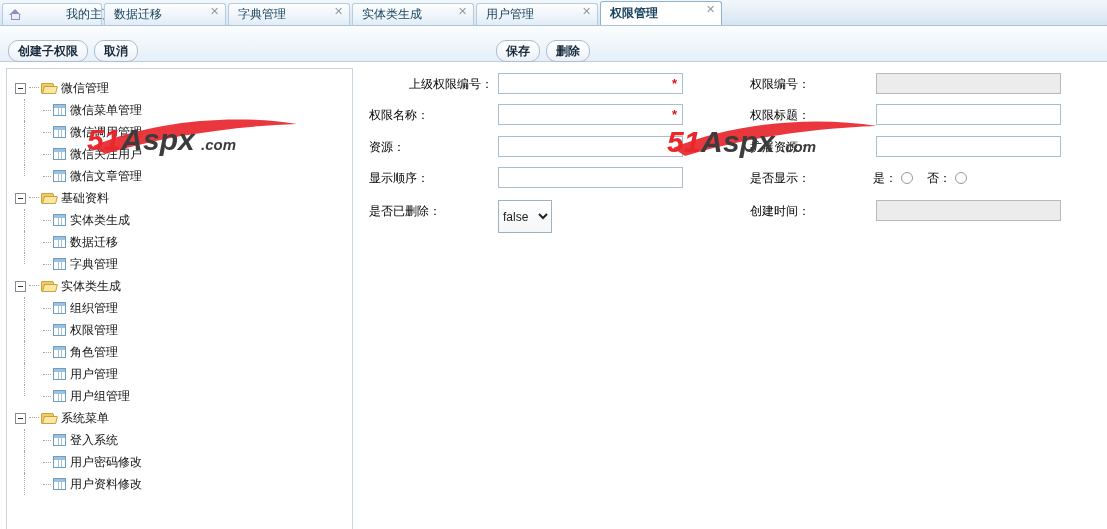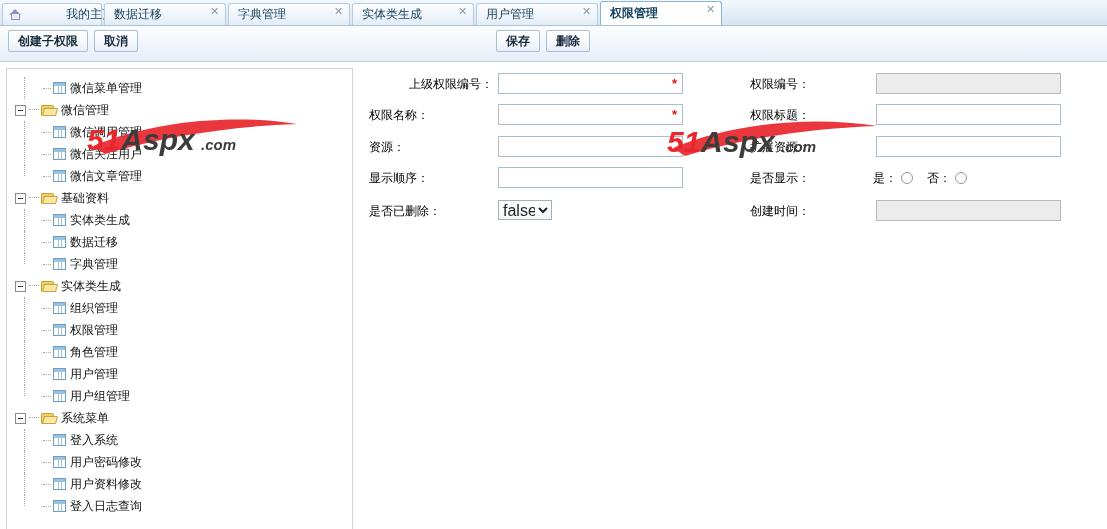--- a/index.html
+++ b/index.html
@@ -103,30 +103,30 @@
     position: absolute;
     left: 0; top: 26px;
     width: 1107px;
     height: 36px;
     box-sizing: border-box;
     background: linear-gradient(to bottom, #fbfdfe 0%, #f0f6fb 50%, #e6eff7 100%);
     border-bottom: 1px solid #b9cfe2;
   }
   .btn {
     position: absolute;
-    top: 4px;
+    top: 14px;
     height: 22px;
     box-sizing: border-box;
     display: inline-flex;
     align-items: center;
     justify-content: center;
     padding: 0 9px;
     background: linear-gradient(to bottom, #ffffff 0%, #f6f9fc 50%, #e9f0f7 100%);
     border: 1px solid #a9bed0;
-    border-radius: 2px;
+    border-radius: 10px;
     font-size: 12px;
     font-weight: bold;
     color: #15293b;
     cursor: pointer;
     white-space: nowrap;
   }
   #btn-create { left: 8px; }
   #btn-cancel { left: 94px; }
   #btn-save   { left: 496px; }
   #btn-delete { left: 546px; }
@@ -287,25 +287,25 @@
   .req {
     position: absolute;
     color: #e01313;
     font-size: 13px;
     font-weight: bold;
     line-height: 12px;
   }
   .fselect {
     position: absolute;
     box-sizing: border-box;
-    height: 20px;
+    height: 33px;
     border: 1px solid #9fb2c2;
     background: linear-gradient(to bottom,#ffffff,#f4f6f8);
     font-family: "Liberation Sans", "DejaVu Sans", sans-serif;
-    font-size: 16px;
+    font-size: 12px;
     color: #222;
   }
   .radiogrp {
     position: absolute;
     display: flex;
     align-items: center;
     height: 22px;
     font-size: 12px;
     white-space: nowrap;
   }
@@ -374,32 +374,32 @@
 <div class="toolbar">
   <div class="btn" id="btn-create">创建子权限</div>
   <div class="btn" id="btn-cancel">取消</div>
   <div class="btn" id="btn-save">保存</div>
   <div class="btn" id="btn-delete">删除</div>
 </div>
 
 <div class="tree-panel">
   <div class="tree">
 
-    <div class="tnode leaf">
-      <span class="grid-icon"></span>
-      <span class="tlabel">微信菜单管理</span>
-    </div>
     <div class="tnode group">
       <span class="toggle"></span>
       <span class="dots"></span>
       <span class="folder-icon"></span>
       <span class="tlabel">微信管理</span>
     </div>
     <div class="tnode leaf">
       <span class="grid-icon"></span>
+      <span class="tlabel">微信菜单管理</span>
+    </div>
+    <div class="tnode leaf">
+      <span class="grid-icon"></span>
       <span class="tlabel">微信调用管理</span>
     </div>
     <div class="tnode leaf">
       <span class="grid-icon"></span>
       <span class="tlabel">微信关注用户</span>
     </div>
     <div class="tnode leaf last">
       <span class="grid-icon"></span>
       <span class="tlabel">微信文章管理</span>
     </div>
@@ -460,24 +460,20 @@
       <span class="grid-icon"></span>
       <span class="tlabel">登入系统</span>
     </div>
     <div class="tnode leaf">
       <span class="grid-icon"></span>
       <span class="tlabel">用户密码修改</span>
     </div>
     <div class="tnode leaf">
       <span class="grid-icon"></span>
       <span class="tlabel">用户资料修改</span>
-    </div>
-    <div class="tnode leaf last">
-      <span class="grid-icon"></span>
-      <span class="tlabel">登入日志查询</span>
     </div>
 
   </div>
 </div>
 
 <div class="form-area">
 
   <div class="flabel" style="left:9px;  top:5px;margin-left:40px;">上级权限编号：</div>
   <input class="ftext" style="left: 138px; top: 5px; width: 185px;" value="">
   <span class="req" style="left:312px; top:10px;">*</span>

